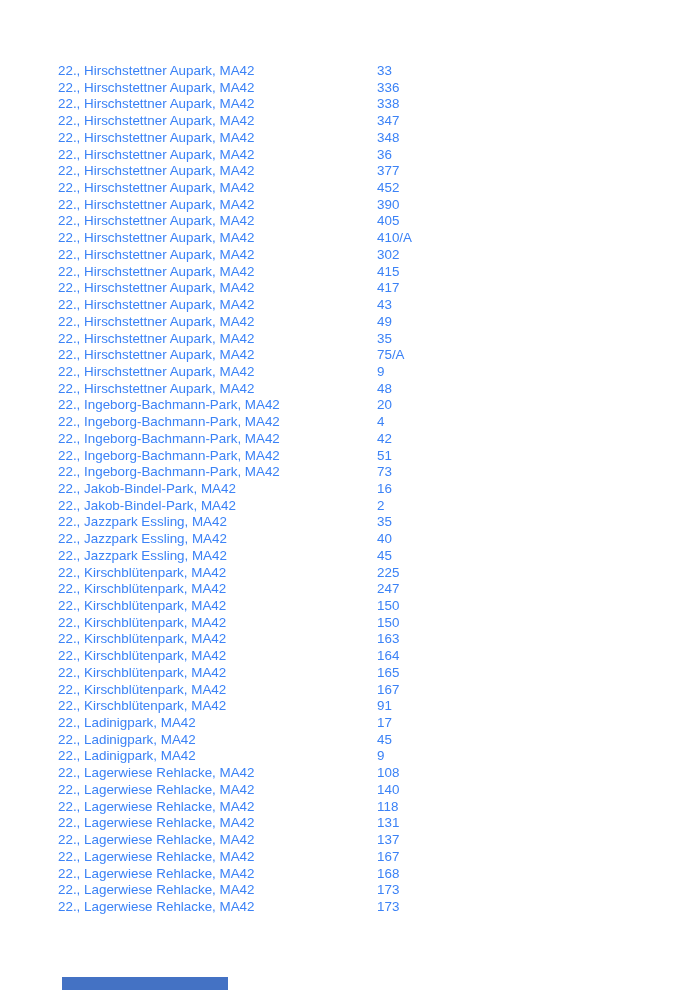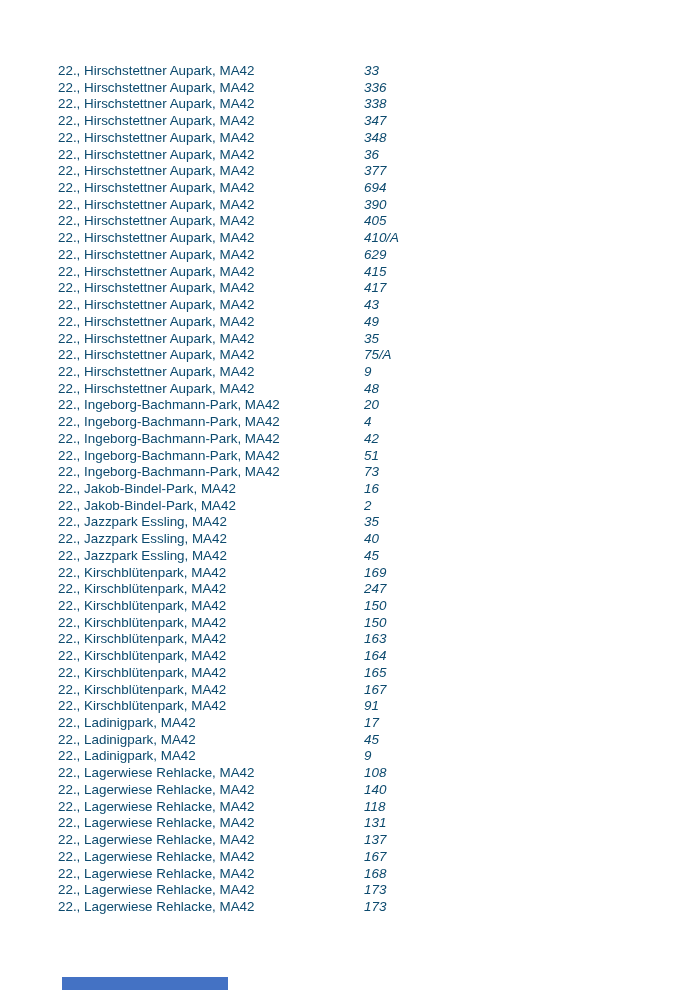--- a/index.html
+++ b/index.html
@@ -19,31 +19,30 @@
     position: absolute;
     top: 63px;
     left: 0;
     right: 0;
   }
   .row {
     position: relative;
     height: 16.73px;
     line-height: 16.73px;
     font-size: 13.4px;
-    color: #0c4a6e;
+    color: #3b82f6;
     white-space: nowrap;
   }
   .loc {
     position: absolute;
     left: 58px;
   }
   .num {
     position: absolute;
-    left: 364px;
-    font-style: italic;
+    left: 377px;
   }
   .bottom-bar {
     position: absolute;
     left: 62px;
     top: 977px;
     width: 166px;
     height: 13px;
     background: #4472c4;
   }
 </style>
@@ -75,37 +74,37 @@
       <div class="row">
         <span class="loc">22., Hirschstettner Aupark, MA42</span>
         <span class="num">36</span>
       </div>
       <div class="row">
         <span class="loc">22., Hirschstettner Aupark, MA42</span>
         <span class="num">377</span>
       </div>
       <div class="row">
         <span class="loc">22., Hirschstettner Aupark, MA42</span>
-        <span class="num">694</span>
+        <span class="num">452</span>
       </div>
       <div class="row">
         <span class="loc">22., Hirschstettner Aupark, MA42</span>
         <span class="num">390</span>
       </div>
       <div class="row">
         <span class="loc">22., Hirschstettner Aupark, MA42</span>
         <span class="num">405</span>
       </div>
       <div class="row">
         <span class="loc">22., Hirschstettner Aupark, MA42</span>
         <span class="num">410/A</span>
       </div>
       <div class="row">
         <span class="loc">22., Hirschstettner Aupark, MA42</span>
-        <span class="num">629</span>
+        <span class="num">302</span>
       </div>
       <div class="row">
         <span class="loc">22., Hirschstettner Aupark, MA42</span>
         <span class="num">415</span>
       </div>
       <div class="row">
         <span class="loc">22., Hirschstettner Aupark, MA42</span>
         <span class="num">417</span>
       </div>
       <div class="row">
@@ -167,21 +166,21 @@
       <div class="row">
         <span class="loc">22., Jazzpark Essling, MA42</span>
         <span class="num">40</span>
       </div>
       <div class="row">
         <span class="loc">22., Jazzpark Essling, MA42</span>
         <span class="num">45</span>
       </div>
       <div class="row">
         <span class="loc">22., Kirschblütenpark, MA42</span>
-        <span class="num">169</span>
+        <span class="num">225</span>
       </div>
       <div class="row">
         <span class="loc">22., Kirschblütenpark, MA42</span>
         <span class="num">247</span>
       </div>
       <div class="row">
         <span class="loc">22., Kirschblütenpark, MA42</span>
         <span class="num">150</span>
       </div>
       <div class="row">

